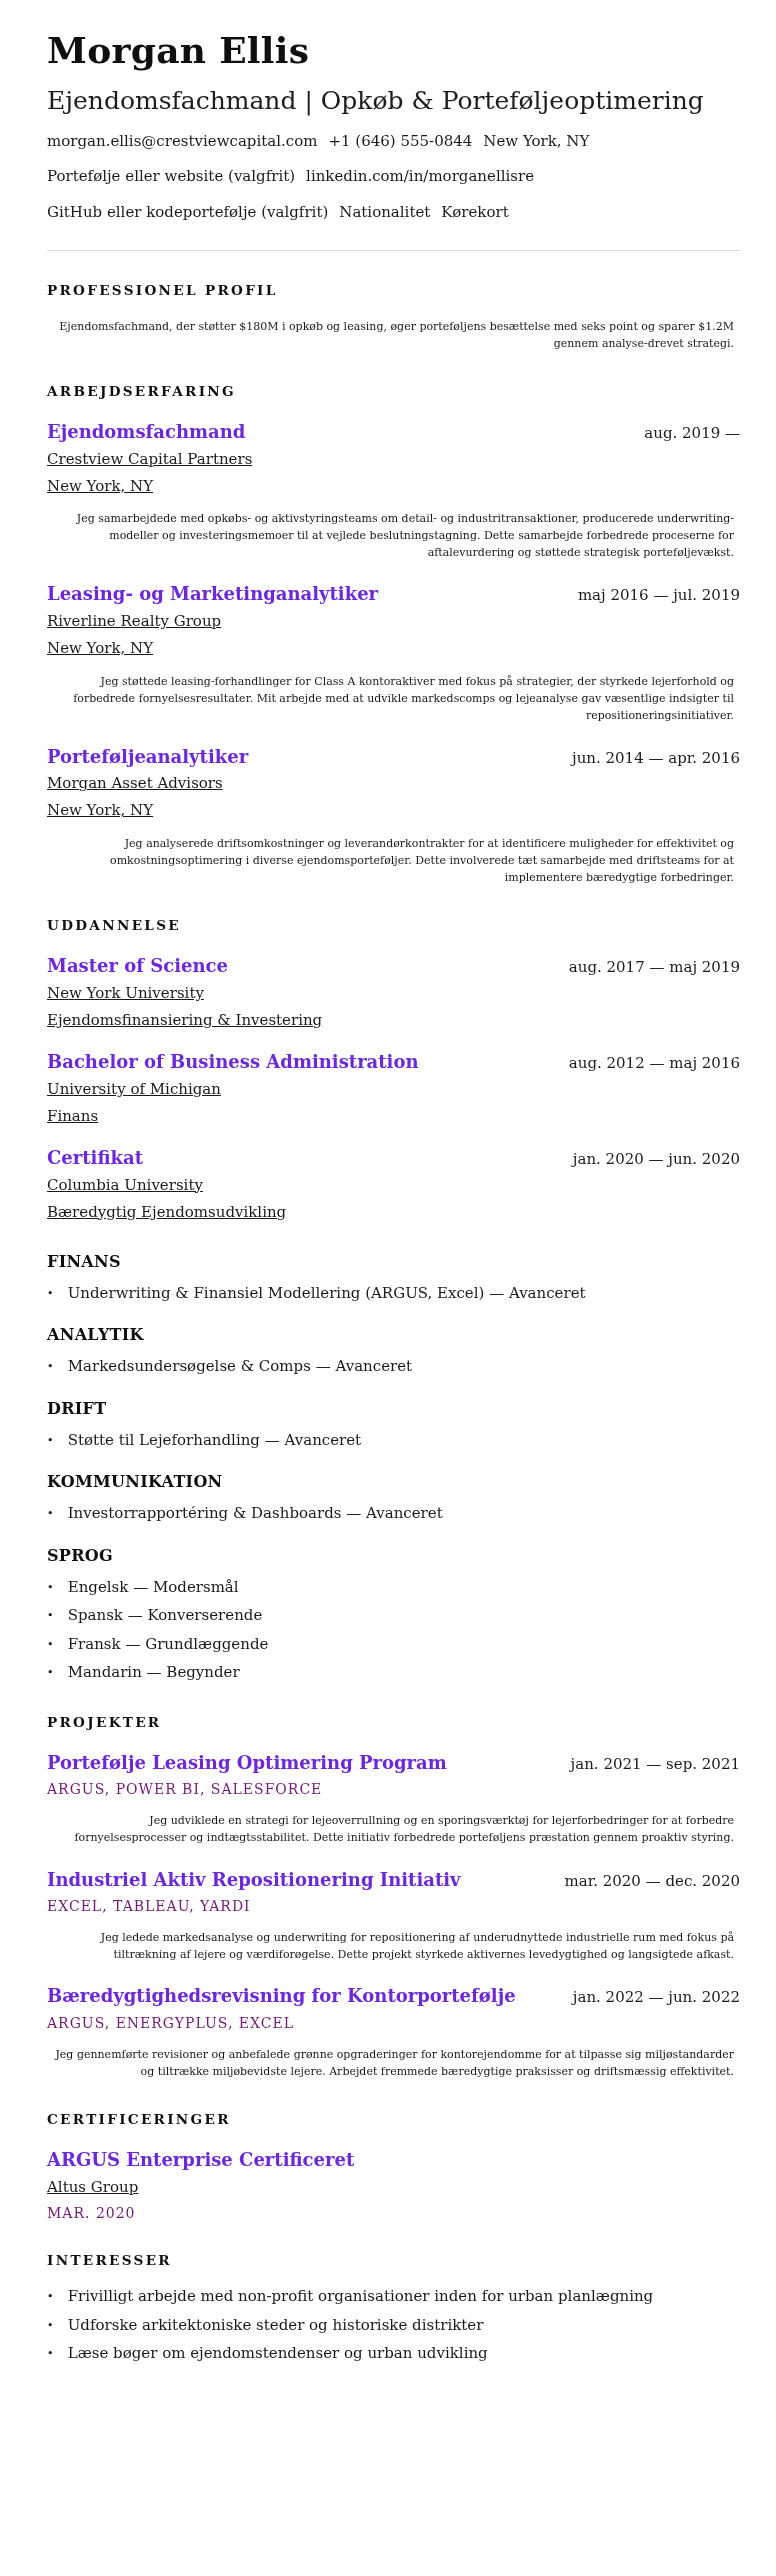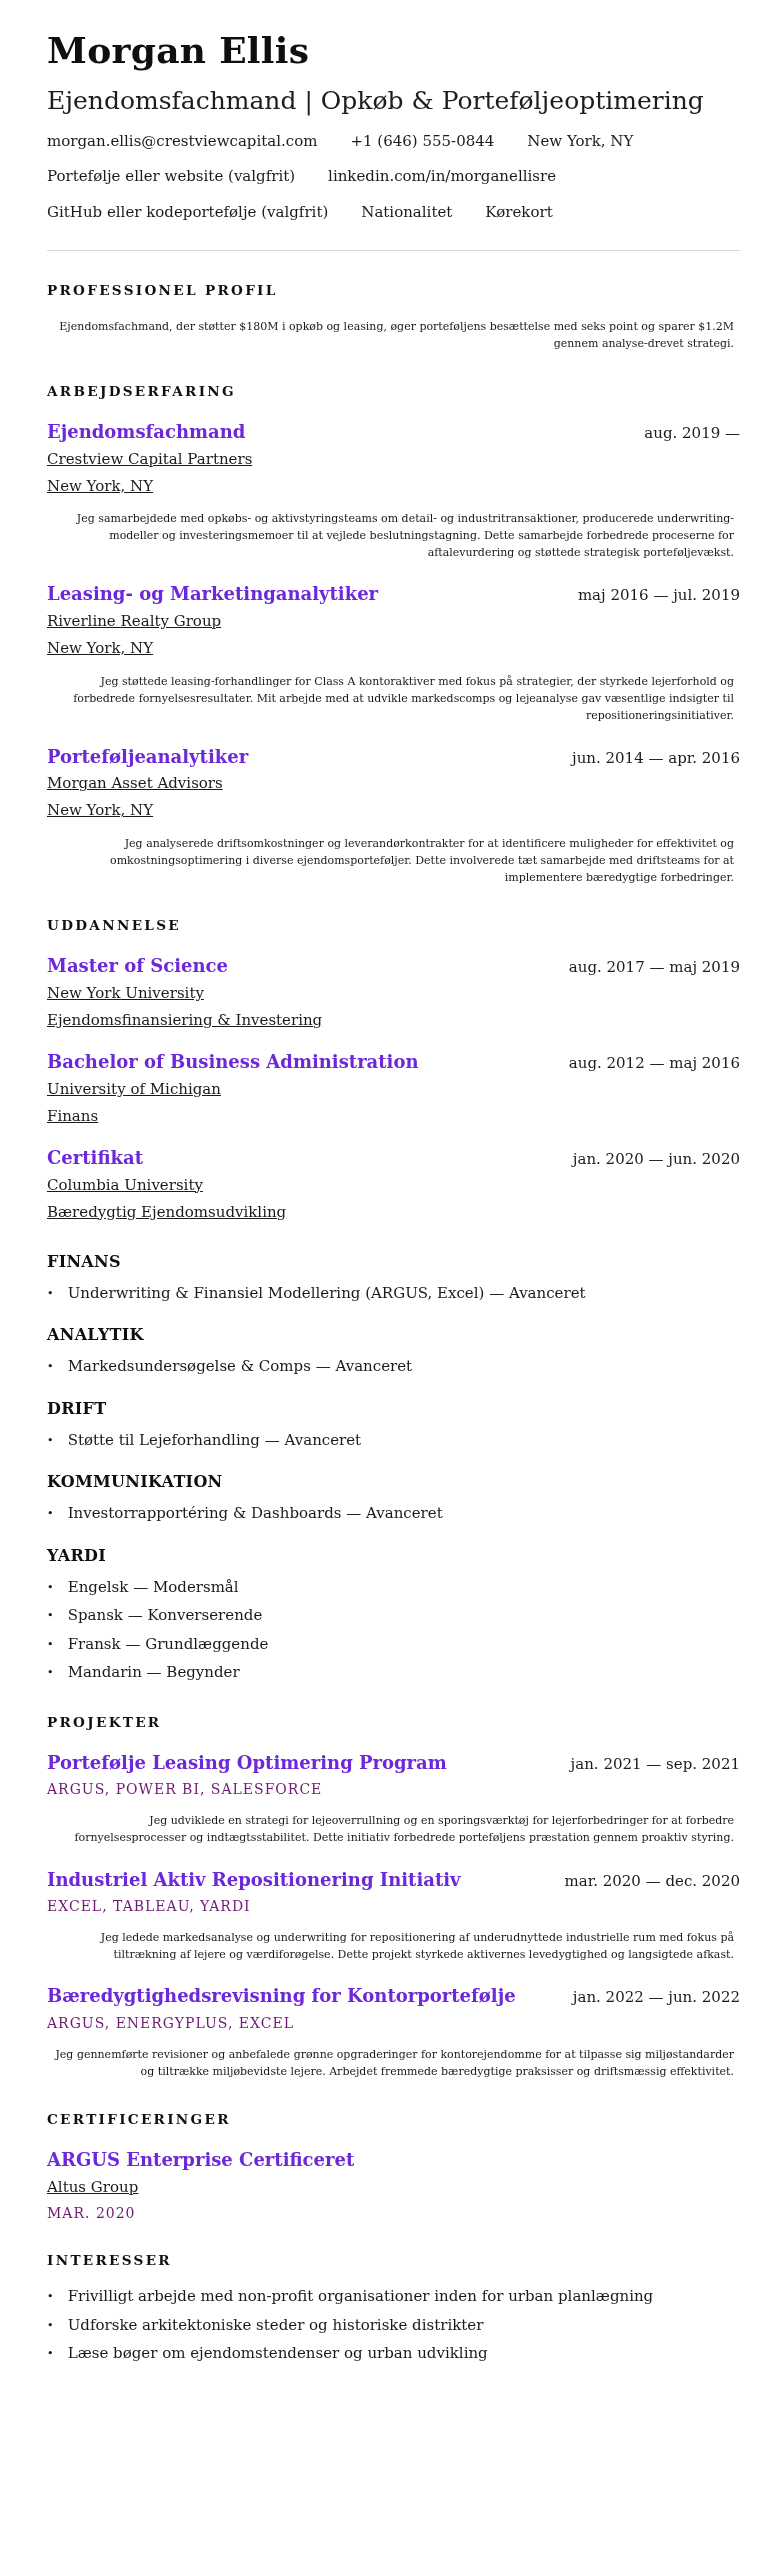--- a/index.html
+++ b/index.html
@@ -26,21 +26,21 @@
     color: #0f0f0f;
     letter-spacing: 0.3px;
   }
   .subtitle {
     font-size: 25px;
     margin-top: 14.2px;
     color: #1d1d1d;
   }
   .contact-row {
     display: flex;
-    gap: 33px;
+    gap: 11px;
     margin-top: 17px;
     font-size: 15px;
     line-height: 1.25;
     color: #1b1b1b;
   }
   .divider {
     border-top: 1.3px solid #d8d8d8;
     margin-top: 28.5px;
   }
 
@@ -261,21 +261,21 @@
       <h3 class="group-heading">KOMMUNIKATION</h3>
       <ul class="bullets">
         <li>
             <span class="dot">•</span>
             <span>Investorrapportéring &amp; Dashboards — Avanceret</span>
           </li>
       </ul>
     </div>
 
     <div class="group">
-      <h3 class="group-heading">YARDI</h3>
+      <h3 class="group-heading">SPROG</h3>
       <ul class="bullets">
         <li>
             <span class="dot">•</span>
             <span>Engelsk — Modersmål</span>
           </li>
         <li>
             <span class="dot">•</span>
             <span>Spansk — Konverserende</span>
           </li>
         <li>

